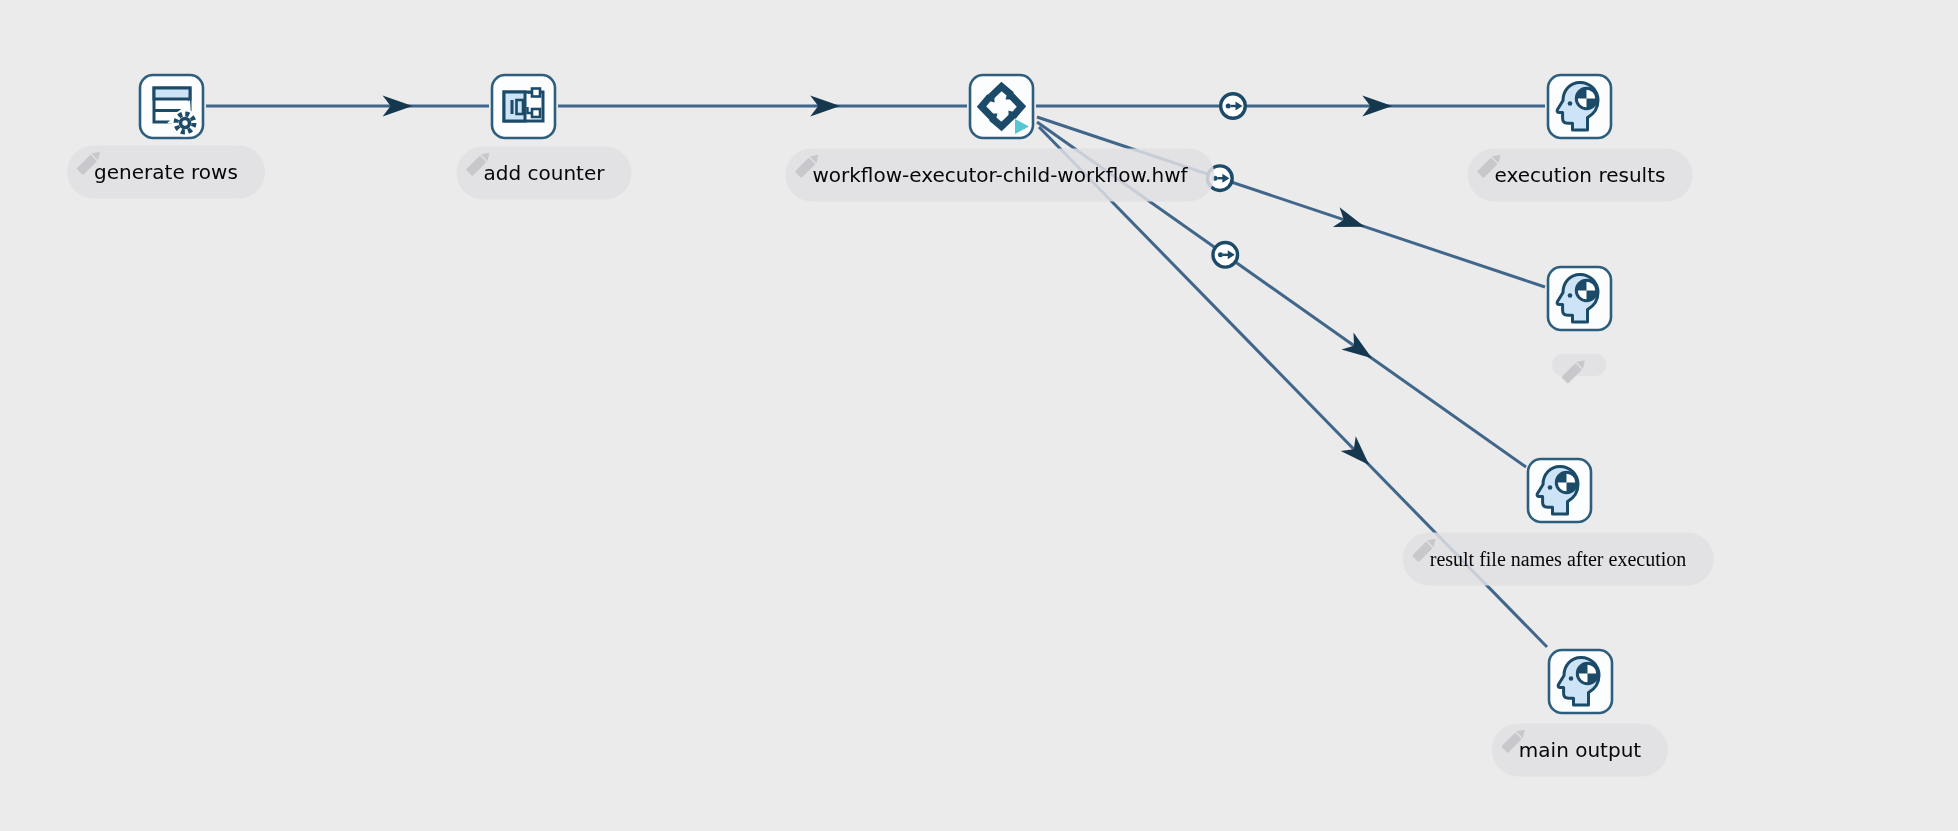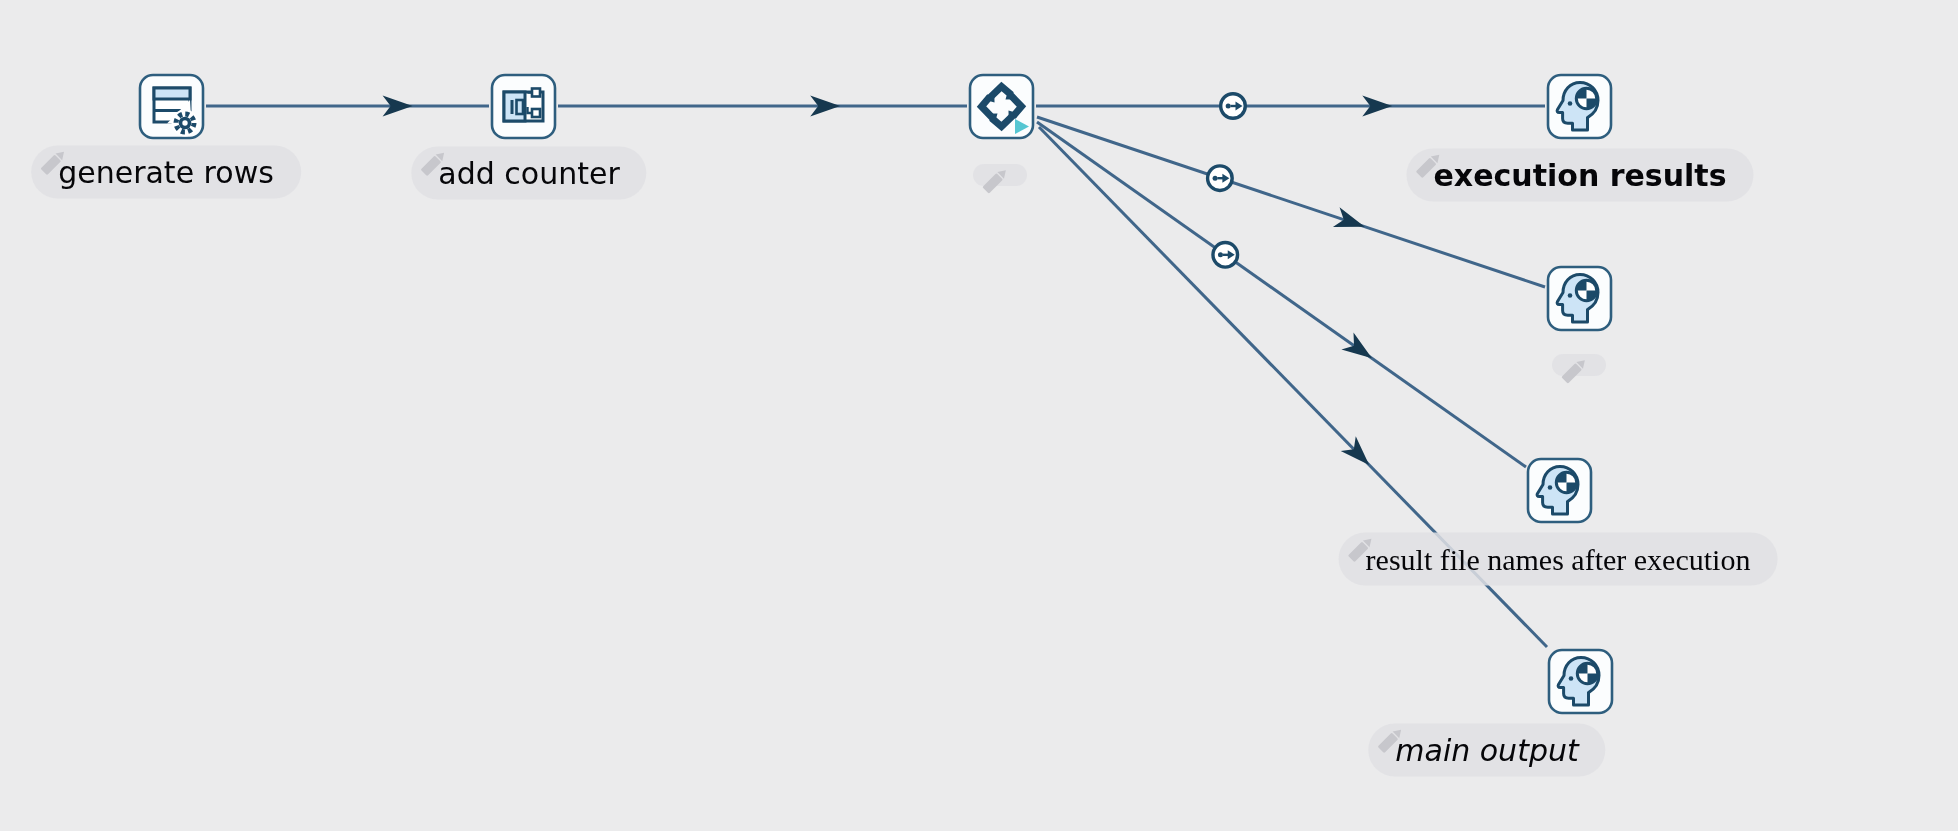--- a/index.html
+++ b/index.html
@@ -8,21 +8,21 @@
     background:#ebebec;
     font-family:"DejaVu Sans","Liberation Sans",sans-serif;
   }
   #canvas{position:absolute;inset:0;}
   #hops-layer{position:absolute;left:0;top:0;z-index:1;}
   .node-label{
     position:absolute;z-index:2;transform:translate(-50%,-50%);
     background:rgba(225,225,228,0.85);
     border-radius:30px;
     padding:11px 27px;
-    font-size:30px;line-height:31px;color:#060609;
+    font-size:20px;line-height:31px;color:#060609;
     white-space:nowrap;
   }
   .node-label .pencil{
     position:absolute;left:2px;top:-3px;width:40px;height:40px;
   }
   .node-icon{
     position:absolute;z-index:3;width:67px;height:67px;
   }
   .node-icon svg{display:block;width:67px;height:67px;}
 </style>
@@ -101,21 +101,21 @@
           <rect x="14" y="19" width="39" height="29" fill="#ffffff" stroke="#1c4a69" stroke-width="3"></rect>
      <rect x="14" y="19" width="21" height="29" fill="#cde4f6" stroke="#1c4a69" stroke-width="3"></rect>
      <line x1="22" y1="27" x2="22" y2="41" stroke="#1c4a69" stroke-width="3"></line>
      <rect x="26.5" y="27" width="6.5" height="14" fill="none" stroke="#1c4a69" stroke-width="2.6"></rect>
      <path d="M42,19.5 L37.5,19.5" fill="none" stroke="#1c4a69" stroke-width="2.4"></path>
      <path d="M42,40 L37.5,40 L37.5,34" fill="none" stroke="#1c4a69" stroke-width="2.4"></path>
      <rect x="42" y="15.5" width="8" height="8" fill="#ffffff" stroke="#1c4a69" stroke-width="2.6"></rect>
      <rect x="42" y="36" width="8" height="8" fill="#ffffff" stroke="#1c4a69" stroke-width="2.6"></rect>
         </svg>
       </div>
-      <div class="node-label" style="left: 529px; top: 173px; background: rgba(225, 225, 228, 0.85); color: rgb(6, 6, 9);"><svg class="pencil" viewBox="0 0 30 30">
+      <div class="node-label" style="left: 544px; top: 173px; background: rgba(225, 225, 228, 0.85); color: rgb(6, 6, 9);"><svg class="pencil" viewBox="0 0 30 30">
        <g transform="rotate(-45 15 15)" fill="#c7c7cc">
          <rect x="5" y="11.5" width="15" height="7" rx="1"></rect>
          <polygon points="21,11.5 26.5,15 21,18.5"></polygon>
        </g>
      </svg>
      <span>add counter</span></div>
       <div class="node-icon" style="left: 967.5px; top: 72.5px;">
         <svg viewBox="0 0 67 67">
           <rect x="2" y="2" width="63" height="63" rx="13" fill="#fbfdfe" stroke="#2e5e7e" stroke-width="2.6"></rect>
           <g transform="rotate(0 33.5 33.5)">
@@ -136,40 +136,40 @@
       </g>
           <polygon points="47,46 61,53.5 47,61" fill="#55c6d2"></polygon>
         </svg>
       </div>
       <div class="node-label" style="left: 1000px; top: 175px; background: rgba(225, 225, 228, 0.85); color: rgb(6, 6, 9);"><svg class="pencil" viewBox="0 0 30 30">
        <g transform="rotate(-45 15 15)" fill="#c7c7cc">
          <rect x="5" y="11.5" width="15" height="7" rx="1"></rect>
          <polygon points="21,11.5 26.5,15 21,18.5"></polygon>
        </g>
      </svg>
-     </div>
+     <span>workflow-executor-child-workflow.hwf</span></div>
       <div class="node-icon" style="left: 1545.5px; top: 72.5px;">
         <svg viewBox="0 0 67 67">
           <rect x="2" y="2" width="63" height="63" rx="13" fill="#fbfdfe" stroke="#2e5e7e" stroke-width="2.6"></rect>
           <path d="M34,9.5 C24,9.5 17,17.5 17,27.5 L11.5,36.5 C10.6,38.1 11.4,39.6 13.3,39.6
        L16.6,39.6 L16.6,45.5 C16.6,48.6 18.6,50.2 21.8,50.2 L26.5,50.2 L26.5,57 L41.5,57
        L41.5,44.6 C48,41 52,35 52,27.6 C52,17.2 44,9.5 34,9.5 Z" fill="#cde4f6" stroke="#1c4a69" stroke-width="3" stroke-linejoin="round"></path>
      <circle cx="24" cy="30.5" r="2.3" fill="#1c4a69"></circle>
      <clipPath id="ballclip3">
             <circle cx="40.5" cy="25.5" r="10.2"></circle>
           </clipPath>
      <circle cx="40.5" cy="25.5" r="10.2" fill="#ffffff"></circle>
      <g clip-path="url(#ballclip3)">
        <rect x="30" y="15" width="10.5" height="10.5" fill="#1c4a69"></rect>
        <rect x="40.5" y="25.5" width="10.5" height="10.5" fill="#1c4a69"></rect>
      </g>
      <circle cx="40.5" cy="25.5" r="10.2" fill="none" stroke="#1c4a69" stroke-width="3"></circle>
         </svg>
       </div>
-      <div class="node-label" style="left: 1580px; top: 175px; background: rgba(225, 225, 228, 0.85); color: rgb(6, 6, 9); font-weight: bold;"><svg class="pencil" viewBox="0 0 30 30">
+      <div class="node-label" style="left: 1580px; top: 175px; background: rgba(225, 225, 228, 0.85); color: rgb(6, 6, 9);"><svg class="pencil" viewBox="0 0 30 30">
        <g transform="rotate(-45 15 15)" fill="#c7c7cc">
          <rect x="5" y="11.5" width="15" height="7" rx="1"></rect>
          <polygon points="21,11.5 26.5,15 21,18.5"></polygon>
        </g>
      </svg>
      <span>execution results</span></div>
       <div class="node-icon" style="left: 1545.5px; top: 264.5px;">
         <svg viewBox="0 0 67 67">
           <rect x="2" y="2" width="63" height="63" rx="13" fill="#fbfdfe" stroke="#2e5e7e" stroke-width="2.6"></rect>
           <path d="M34,9.5 C24,9.5 17,17.5 17,27.5 L11.5,36.5 C10.6,38.1 11.4,39.6 13.3,39.6
@@ -230,21 +230,21 @@
             <circle cx="40.5" cy="25.5" r="10.2"></circle>
           </clipPath>
      <circle cx="40.5" cy="25.5" r="10.2" fill="#ffffff"></circle>
      <g clip-path="url(#ballclip6)">
        <rect x="30" y="15" width="10.5" height="10.5" fill="#1c4a69"></rect>
        <rect x="40.5" y="25.5" width="10.5" height="10.5" fill="#1c4a69"></rect>
      </g>
      <circle cx="40.5" cy="25.5" r="10.2" fill="none" stroke="#1c4a69" stroke-width="3"></circle>
         </svg>
       </div>
-      <div class="node-label" style="left: 1487px; top: 750px; background: rgba(225, 225, 228, 0.85); color: rgb(6, 6, 9); font-style: italic;"><svg class="pencil" viewBox="0 0 30 30">
+      <div class="node-label" style="left: 1580px; top: 750px; background: rgba(225, 225, 228, 0.85); color: rgb(6, 6, 9);"><svg class="pencil" viewBox="0 0 30 30">
        <g transform="rotate(-45 15 15)" fill="#c7c7cc">
          <rect x="5" y="11.5" width="15" height="7" rx="1"></rect>
          <polygon points="21,11.5 26.5,15 21,18.5"></polygon>
        </g>
      </svg>
      <span>main output</span></div>
     </div>
 </div>
 
 </body></html>

